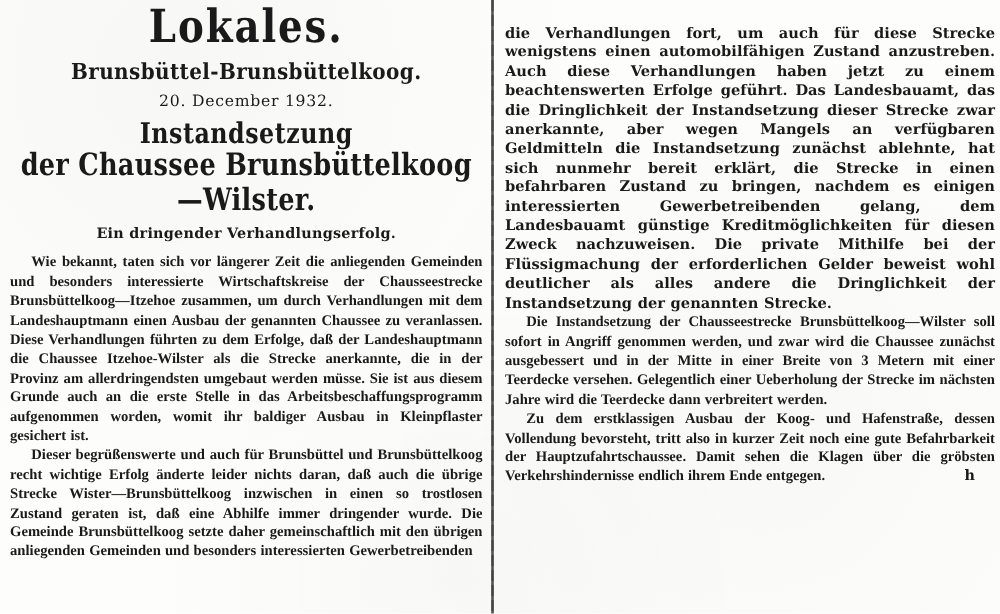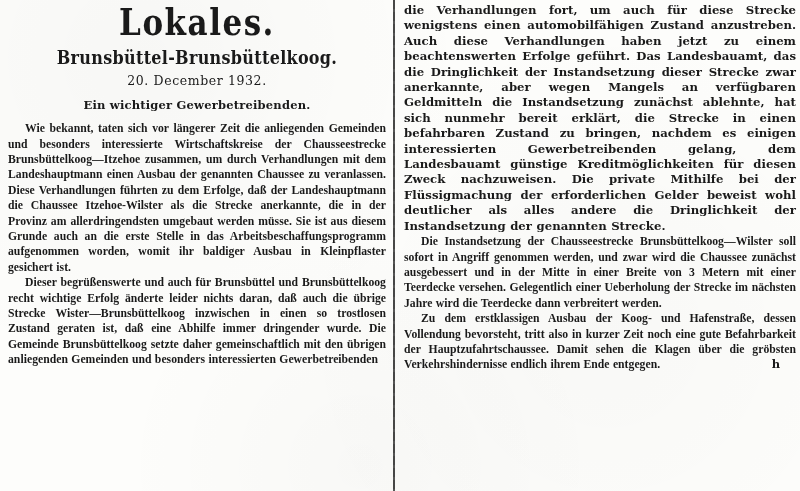--- a/index.html
+++ b/index.html
@@ -116,21 +116,21 @@
     text-align-last: left;
     letter-spacing: .02px;
     word-spacing: .4px;
     font-weight: 600;
     -webkit-font-smoothing: none;
   }
   .body p + p { margin-top: 0; }
   .body p.indent { text-indent: 17px; font-family: Liberation Serif, serif; }
 
   .col-left .body  { margin-top: 9px; }
-  .col-right .body { margin-top: 0; }
+  .col-right .body { margin-top: 16px; }
 
   .signature {
     font-size: 11.5px;
     font-weight: 600;
     text-align: right;
     padding-right: 16px;
     margin-top: -15.4px;
   }
 </style>
 </head>
@@ -141,22 +141,26 @@
   <div class="col-rule"></div>
 
   <div class="col col-left">
 
     <div class="masthead">
       <div class="lokales">Lokales.</div>
       <div class="place">Brunsbüttel-Brunsbüttelkoog.</div>
       <div class="date">20. December 1932.</div>
     </div>
 
+    <div class="headline">
+      <span class="l1">Instandsetzung</span>
+      <span class="l2">der Chaussee Brunsbüttelkoog—Wilster.</span>
+    </div>
 
-    <div class="kicker">Ein wichtiger Gewerbetreibenden.</div>
+    <div class="kicker">Ein dringender Verhandlungserfolg.</div>
 
     <div class="body">
       <p class="indent">Wie bekannt, taten sich vor längerer Zeit die anliegenden Gemeinden und besonders interessierte Wirtschaftskreise der Chausseestrecke Brunsbüttelkoog—Itzehoe zusammen, um durch Verhandlungen mit dem Landeshauptmann einen Ausbau der genannten Chaussee zu veranlassen. Diese Verhandlungen führten zu dem Erfolge, daß der Landeshauptmann die Chaussee Itzehoe-Wilster als die Strecke anerkannte, die in der Provinz am allerdringendsten umgebaut werden müsse. Sie ist aus diesem Grunde auch an die erste Stelle in das Arbeitsbeschaffungsprogramm aufgenommen worden, womit ihr baldiger Ausbau in Kleinpflaster gesichert ist.</p>
       <p class="indent">Dieser begrüßenswerte und auch für Brunsbüttel und Brunsbüttelkoog recht wichtige Erfolg änderte leider nichts daran, daß auch die übrige Strecke Wister—Brunsbüttelkoog inzwischen in einen so trostlosen Zustand geraten ist, daß eine Abhilfe immer dringender wurde. Die Gemeinde Brunsbüttelkoog setzte daher gemeinschaftlich mit den übrigen anliegenden Gemeinden und besonders interessierten Gewerbetreibenden</p>
     </div>
   </div>
 
   <div class="col col-right">
     <div class="body">
       <p>die Verhandlungen fort, um auch für diese Strecke wenigstens einen automobilfähigen Zustand anzustreben. Auch diese Verhandlungen haben jetzt zu einem beachtenswerten Erfolge geführt. Das Landesbauamt, das die Dringlichkeit der Instandsetzung dieser Strecke zwar anerkannte, aber wegen Mangels an verfügbaren Geldmitteln die Instandsetzung zunächst ablehnte, hat sich nunmehr bereit erklärt, die Strecke in einen befahrbaren Zustand zu bringen, nachdem es einigen interessierten Gewerbetreibenden gelang, dem Landesbauamt günstige Kreditmöglichkeiten für diesen Zweck nachzuweisen. Die private Mithilfe bei der Flüssigmachung der erforderlichen Gelder beweist wohl deutlicher als alles andere die Dringlichkeit der Instandsetzung der genannten Strecke.</p>

